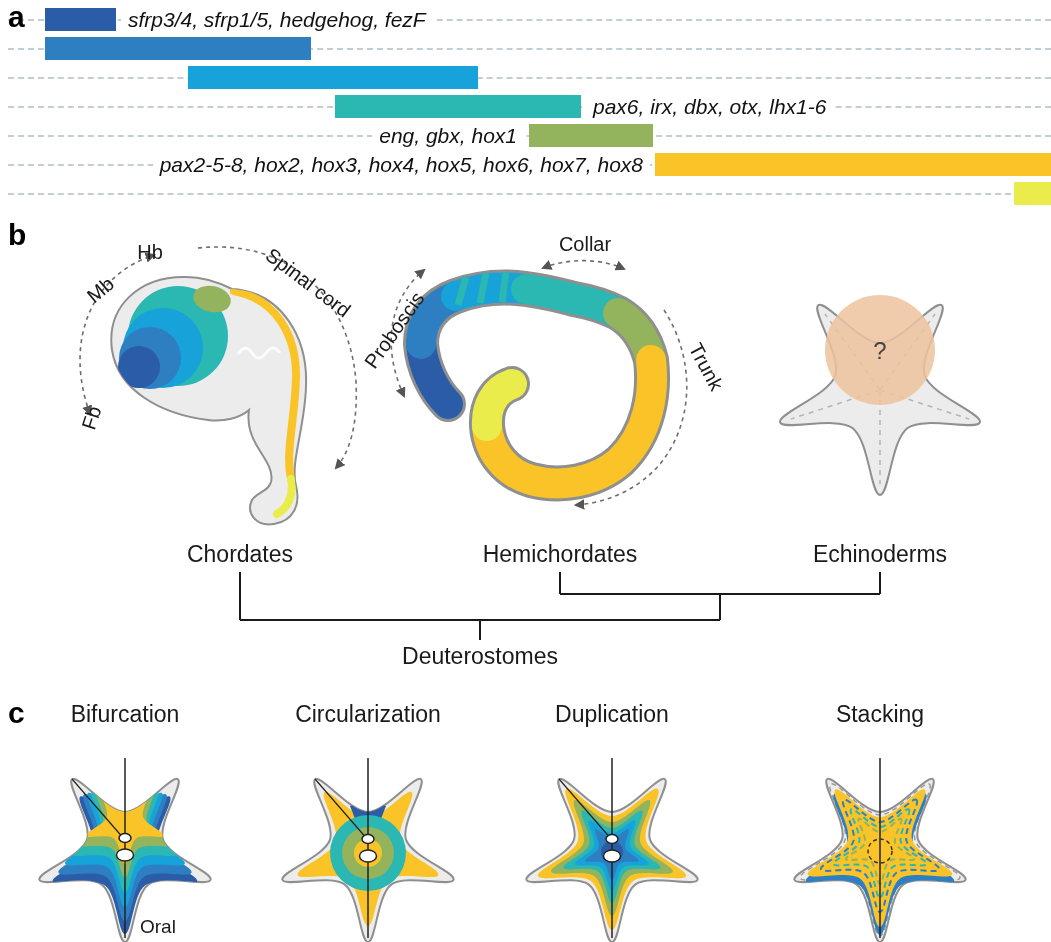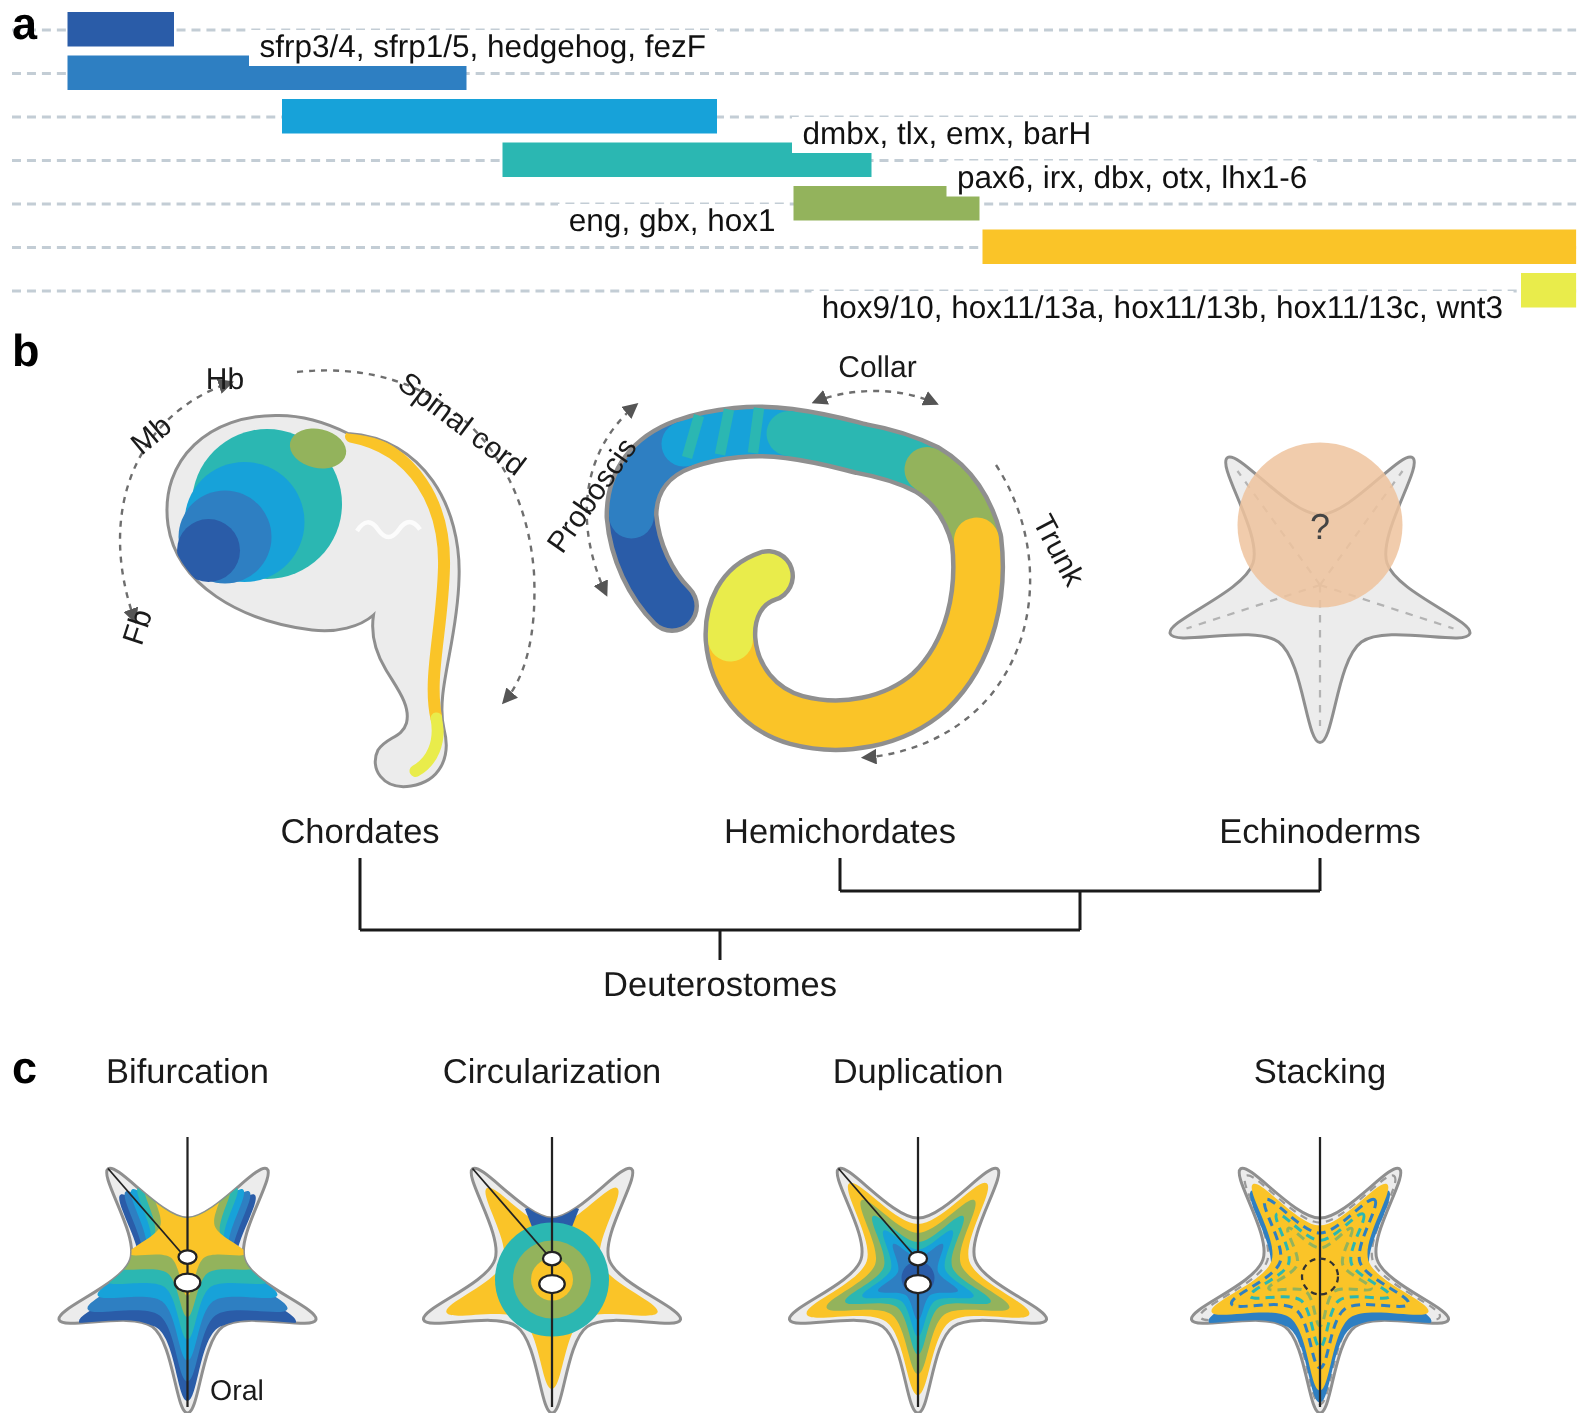--- a/index.html
+++ b/index.html
@@ -3,22 +3,22 @@
 <meta charset="utf-8">
 <style>
   html,body{margin:0;padding:0;background:#fff;}
   .page{position:relative;width:1051px;height:942px;background:#fff;overflow:hidden;
         font-family:"Liberation Sans",sans-serif;color:#1a1a1a;}
   .panel-letter{position:absolute;font-weight:bold;font-size:30px;color:#000;z-index:9;}
   
   .arow{position:absolute;left:0;width:1051px;height:24px;}
   .dashline{position:absolute;left:8px;right:0;top:11px;border-top:2px dashed var(--dash-line);z-index:1;}
   .gbar{position:absolute;top:0;height:23px;z-index:2;}
-  .glabel{position:absolute;top:12px;z-index:3;font-size:21px;line-height:24px;
-          color:#111;background:#fff;padding:0 7px;white-space:nowrap;margin-left:45px;}
+  .glabel{position:absolute;top:0;z-index:3;font-style:italic;font-size:21px;line-height:24px;
+          color:#111;background:#fff;padding:0 7px;white-space:nowrap;}
   
   svg.abs{position:absolute;left:0;}
   .body{fill:var(--body-gray);stroke:var(--outline-gray);stroke-width:2;}
   text{fill:#1a1a1a;font-family:"Liberation Sans",sans-serif;}
   .lab{font-size:20px;}
   .org{font-size:23px;text-anchor:middle;}
   .ctitle{font-size:23px;text-anchor:middle;}
   .qmark{font-size:24px;text-anchor:middle;fill:#444;}
   .oral{font-size:19px;}
   .dasharc{fill:none;stroke:#6e6e6e;stroke-width:1.6;stroke-dasharray:4 4;}
@@ -61,44 +61,43 @@
     </div>
 
     <div class="arow" style="top:37px">
       <div class="dashline"></div>
       <div class="gbar" style="left: 45px; width: 266px; background: rgb(46, 127, 194);"></div>
     </div>
 
     <div class="arow" style="top:66px">
       <div class="dashline"></div>
       <div class="gbar" style="left: 188px; width: 290px; background: rgb(23, 162, 217);"></div>
-      <div class="glabel" style="left:483px">dmbx, tlx, emx, barH</div>
     </div>
 
     <div class="arow" style="top:95px">
       <div class="dashline"></div>
       <div class="gbar" style="left: 335px; width: 246px; background: rgb(43, 183, 178);"></div>
       <div class="glabel" style="left:586px">pax6, irx, dbx, otx, lhx1-6</div>
     </div>
 
     <div class="arow" style="top:124px">
       <div class="dashline"></div>
       <div class="gbar" style="left: 529px; width: 124px; background: rgb(147, 179, 92);"></div>
       <div class="glabel" style="right:527px">eng, gbx, hox1</div>
     </div>
 
     <div class="arow" style="top:153px">
       <div class="dashline"></div>
       <div class="gbar" style="left: 655px; width: 396px; background: rgb(250, 196, 40);"></div>
+      <div class="glabel" style="right:401px">pax2-5-8, hox2, hox3, hox4, hox5, hox6, hox7, hox8</div>
     </div>
 
     <div class="arow" style="top:182px">
       <div class="dashline"></div>
       <div class="gbar" style="left: 1014px; width: 37px; background: rgb(233, 236, 75);"></div>
-      <div class="glabel" style="right:42px">hox9/10, hox11/13a, hox11/13b, hox11/13c, wnt3</div>
     </div>
   </div>
 
   <svg class="abs" style="top:222px" width="1051" height="462" viewBox="0 222 1051 462">
     <defs>
       <marker id="arrow" viewBox="0 0 10 10" refX="8" refY="5" markerWidth="6.5" markerHeight="6.5" orient="auto-start-reverse">
         <path d="M0,0 L10,5 L0,10 z" fill="#555"></path>
       </marker>
       <clipPath id="embryoClip">
         <path d="M 232,289 C 282,292 308,338 306,386 C 305,428 290,462 296,486 C 301,505 293,521 274,524 C 255,527 246,512 252,500 C 258,491 268,492 271,482 C 274,470 264,458 257,446 C 251,436 247,423 249,410 C 240,418 224,422 208,420 C 160,414 118,390 112,350 C 106,306 140,276 186,277 C 205,277 220,283 232,289 Z"></path>

